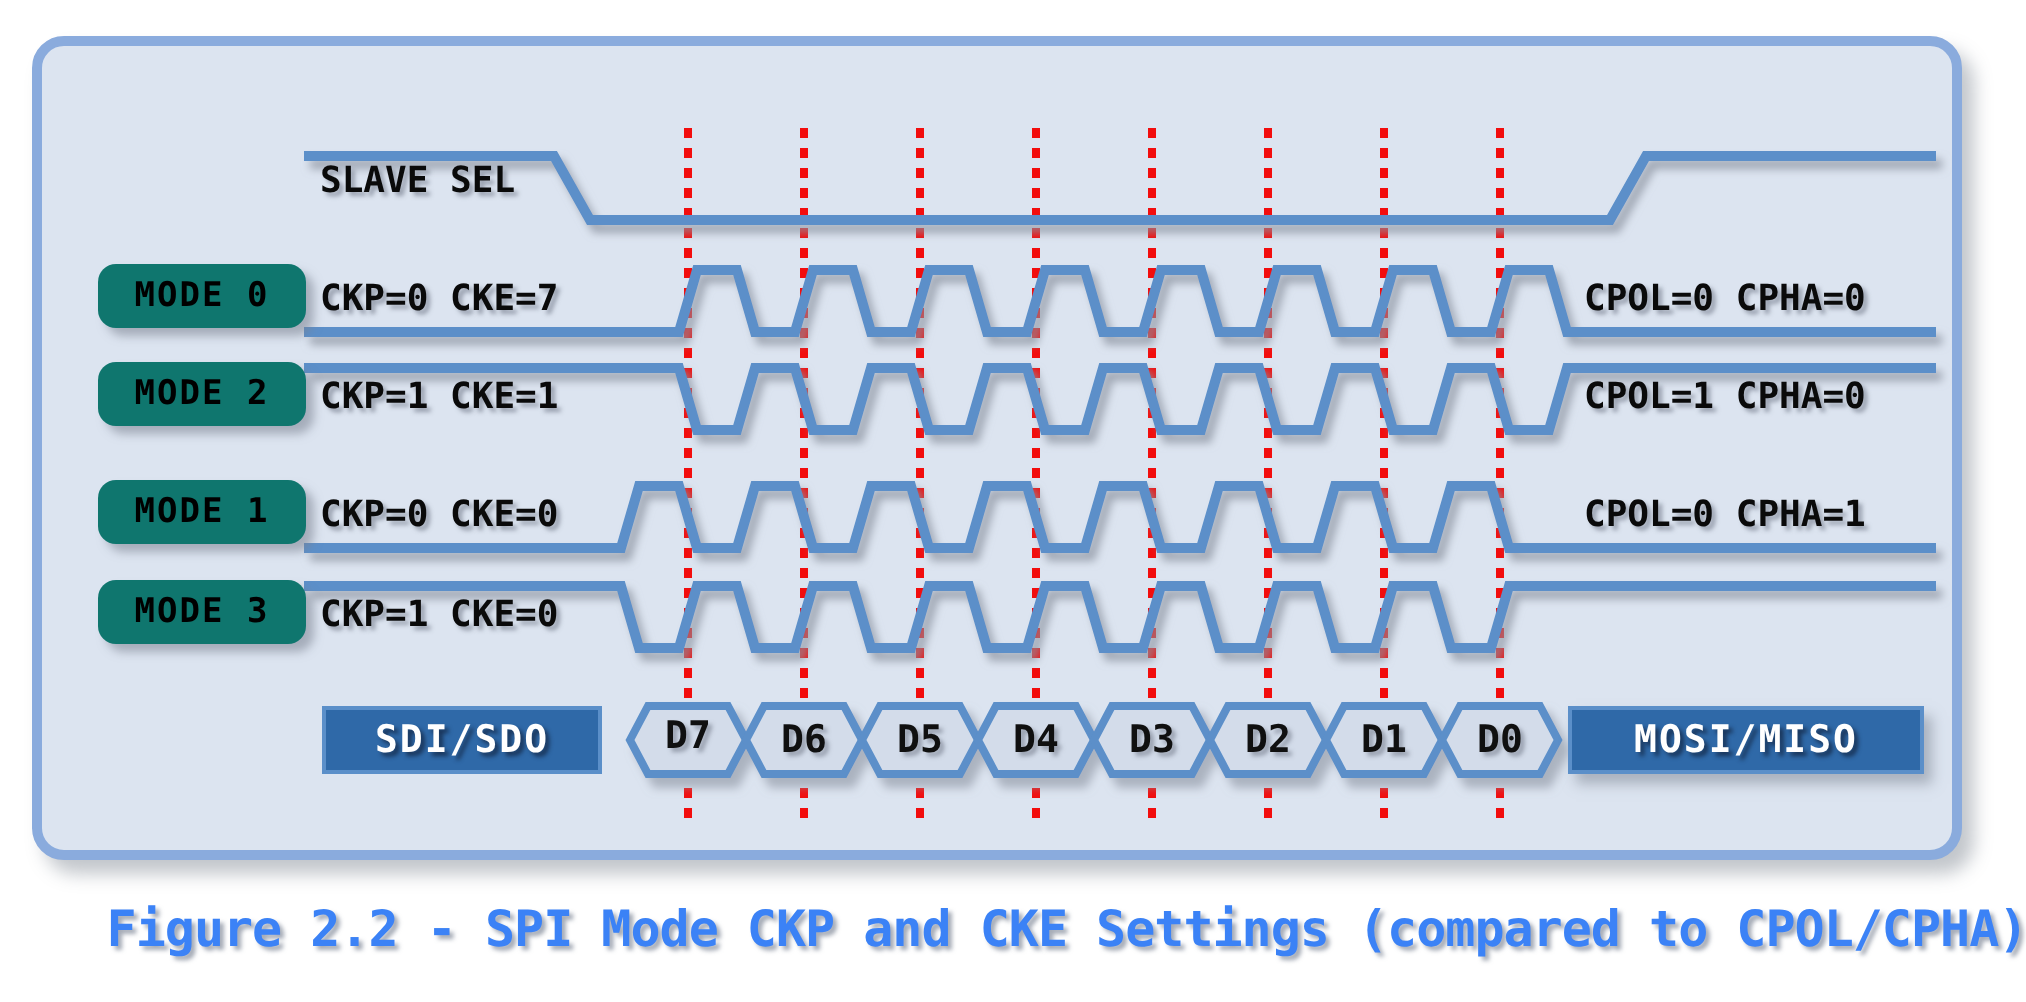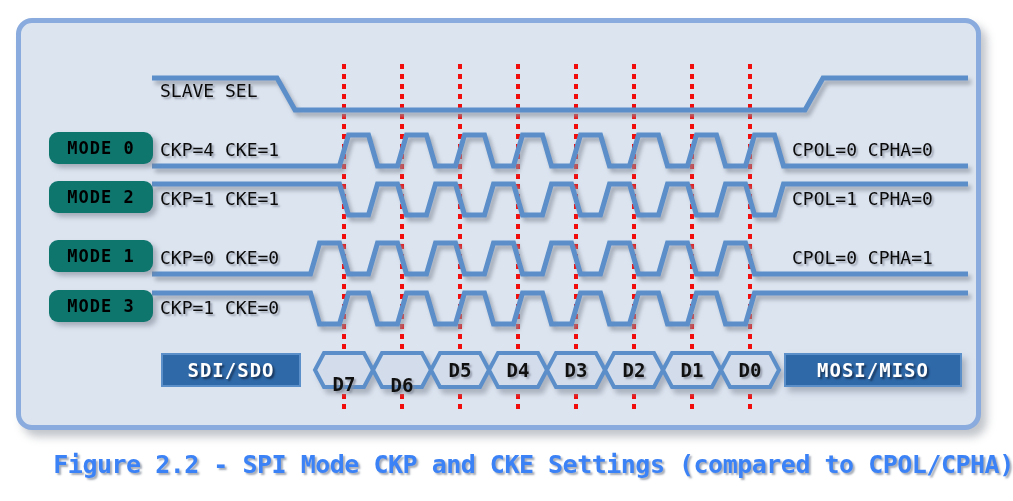--- a/index.html
+++ b/index.html
@@ -47,21 +47,21 @@
     display:flex;align-items:center;justify-content:center;
     font-family:"DejaVu Sans Mono", monospace;
     font-size:17px;font-weight:bold;color:#000;
     letter-spacing:1px;
   }
 
   
   .sig-label{
     position:absolute;
     font-family:"DejaVu Sans Mono", monospace;
-    font-size:18px;font-weight:normal;color:#0a0a0a;
+    font-size:18px;font-weight:bold;color:#0a0a0a;
     white-space:nowrap;
     text-shadow:2px 2px 2px rgba(135,143,158,.8);
   }
 
   
   .wave-svg{position:absolute;left:0;top:0;width:1013px;height:501px;pointer-events:none;}
 
   
   .bus{position:absolute;left:0;top:0;width:871px;height:501px;}
 
@@ -134,21 +134,21 @@
       </g>
   </svg>
 
   <div class="sig-label" style="left:160px;top:80px;">SLAVE SEL</div>
 
   <div class="mode-badge" style="left:49px;top:132px;">MODE 0</div>
   <div class="mode-badge" style="left:49px;top:181px;">MODE 2</div>
   <div class="mode-badge" style="left:49px;top:240px;">MODE 1</div>
   <div class="mode-badge" style="left:49px;top:290px;">MODE 3</div>
 
-  <div class="sig-label" style="left:160px;top:139px;">CKP=4  CKE=1</div>
+  <div class="sig-label" style="left:160px;top:139px;">CKP=0  CKE=7</div>
   <div class="sig-label" style="left:160px;top:188px;">CKP=1  CKE=1</div>
   <div class="sig-label" style="left:160px;top:247px;">CKP=0  CKE=0</div>
   <div class="sig-label" style="left:160px;top:297px;">CKP=1  CKE=0</div>
 
   <div class="sig-label" style="left:792px;top:139px;">CPOL=0 CPHA=0</div>
   <div class="sig-label" style="left:792px;top:188px;">CPOL=1 CPHA=0</div>
   <div class="sig-label" style="left:792px;top:247px;">CPOL=0 CPHA=1</div>
 
   <div class="bus">
     <svg class="wave-svg" viewBox="0 0 1013 501" xmlns="http://www.w3.org/2000/svg">
@@ -168,22 +168,22 @@
           <polygon points="721,370 730,353 770,353 779,370 770,387 730,387" fill="#d3dcea" stroke="#5b8fc9" stroke-width="4"></polygon>
         </g>
     </svg>
 
     <div class="bus-endcap" style="left:161px;top:353px;width:140px;
          clip-path:polygon(0 0,100% 0,100% 100%,0 100%);">SDI/SDO</div>
 
     <div class="bus-endcap" style="left:784px;top:353px;width:178px;">MOSI/MISO</div>
 
     <div id="buslabels">
-        <div class="bus-cell-label" style="left: 315px; top: 367px; width: 58px;">D7</div>
-        <div class="bus-cell-label" style="left: 373px; top: 353px; width: 58px; margin-top: 15px;">D6</div>
+        <div class="bus-cell-label" style="left: 315px; top: 351px; width: 58px;">D7</div>
+        <div class="bus-cell-label" style="left: 373px; top: 353px; width: 58px;">D6</div>
         <div class="bus-cell-label" style="left: 431px; top: 353px; width: 58px;">D5</div>
         <div class="bus-cell-label" style="left: 489px; top: 353px; width: 58px;">D4</div>
         <div class="bus-cell-label" style="left: 547px; top: 353px; width: 58px;">D3</div>
         <div class="bus-cell-label" style="left: 605px; top: 353px; width: 58px;">D2</div>
         <div class="bus-cell-label" style="left: 663px; top: 353px; width: 58px;">D1</div>
         <div class="bus-cell-label" style="left: 721px; top: 353px; width: 58px;">D0</div>
       </div>
   </div>
 
   <div class="caption shadowtxt">Figure 2.2 - SPI Mode CKP and CKE Settings (compared to CPOL/CPHA)</div>

